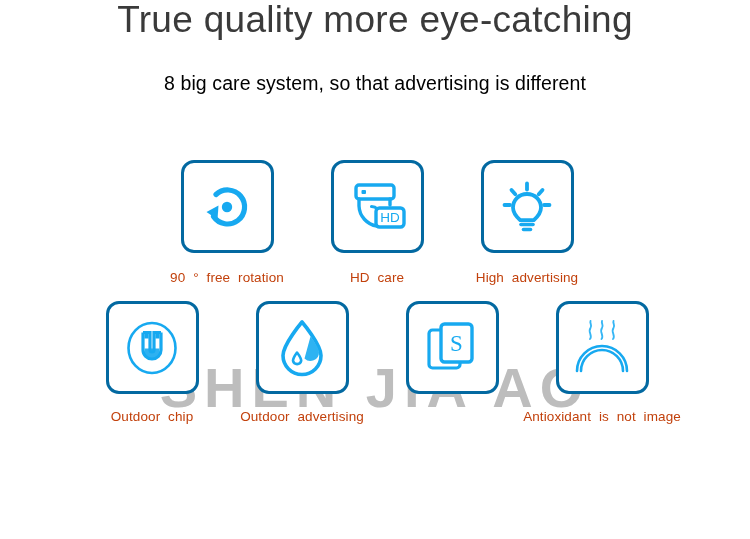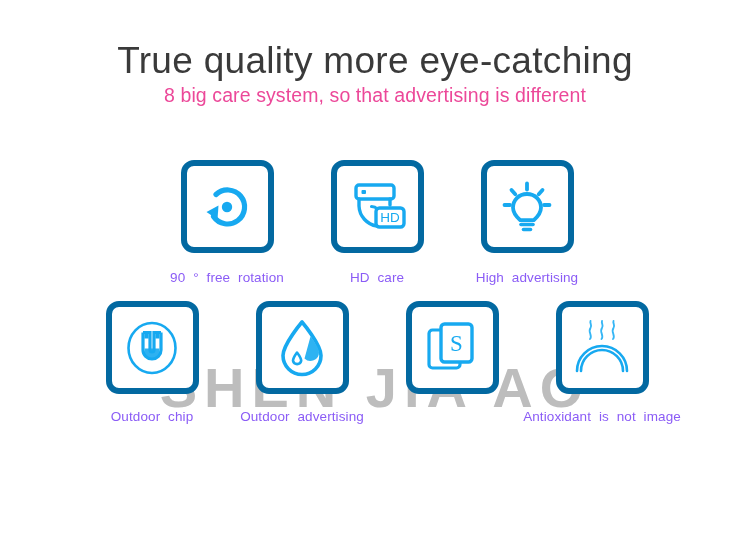--- a/index.html
+++ b/index.html
@@ -18,35 +18,34 @@
   .banner {
     position: relative;
     width: 750px;
     height: 539px;
     background: #ffffff;
   }
 
   
   .heading-block {
     text-align: center;
-    padding-top: 41px;
   }
   .title {
     font-size: 37px;
     color: #3a3a3a;
     font-weight: 400;
     letter-spacing: 0.3px;
     line-height: 1.1;
     margin: 0;
   }
   .subtitle {
     font-size: 19.5px;
-    color: #ec4899;
+    color: #000000;
     font-weight: 400;
-    margin: 2px 0 0 0;
+    margin: 31px 0 0 0;
     letter-spacing: 0.1px;
     text-align: center;
   }
 
   
   .watermark {
     position: absolute;
     left: 0;
     right: 0;
     top: 355px;
@@ -80,33 +79,33 @@
   .cell {
     width: 150px;
     display: flex;
     flex-direction: column;
     align-items: center;
   }
 
   .card {
     width: 93px;
     height: 93px;
-    border: 6px solid #0369a1;
+    border: 3px solid #0369a1;
     border-radius: 13px;
     background: #ffffff;
     display: flex;
     align-items: center;
     justify-content: center;
     box-sizing: border-box;
   }
 
   .label {
     margin-top: 17px;
     font-size: 13.5px;
-    color: #8b5cf6;
+    color: #c2410c;
     word-spacing: 4px;
     white-space: nowrap;
     text-align: center;
     letter-spacing: 0.1px;
   }
   .row-2 .label { margin-top: 15px; }
 
   .icon-svg { display: block; }
 </style>
 </head>

